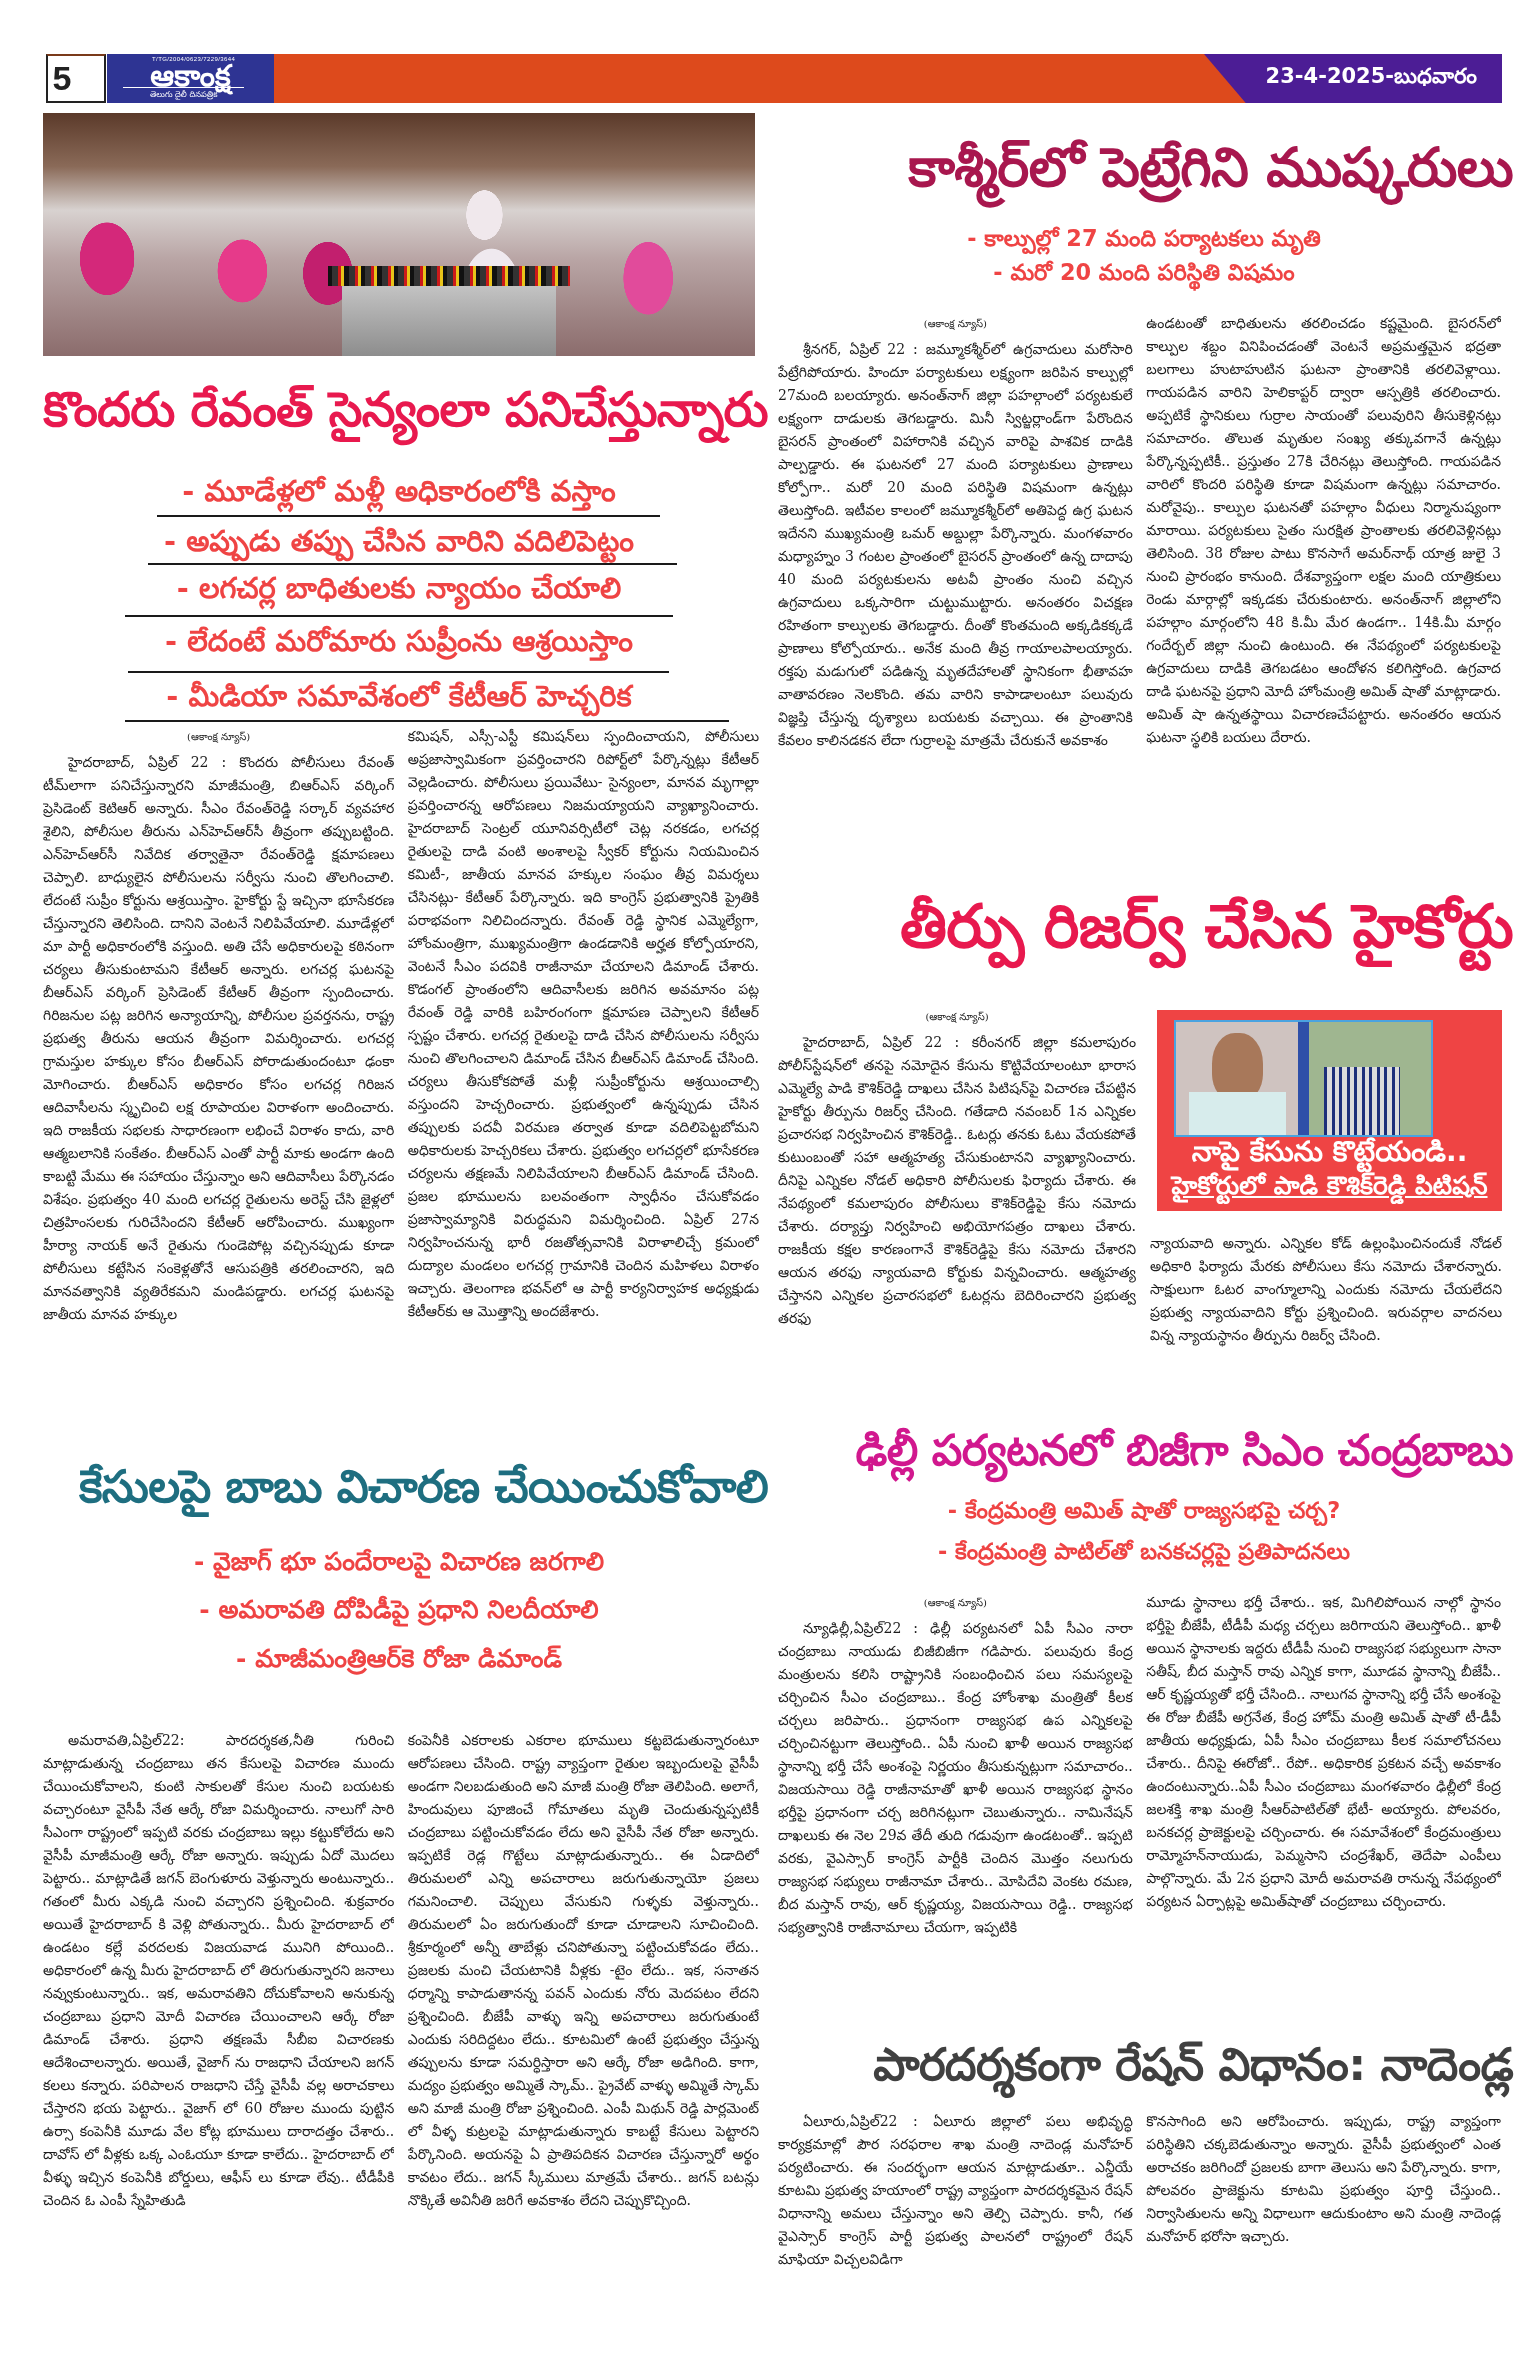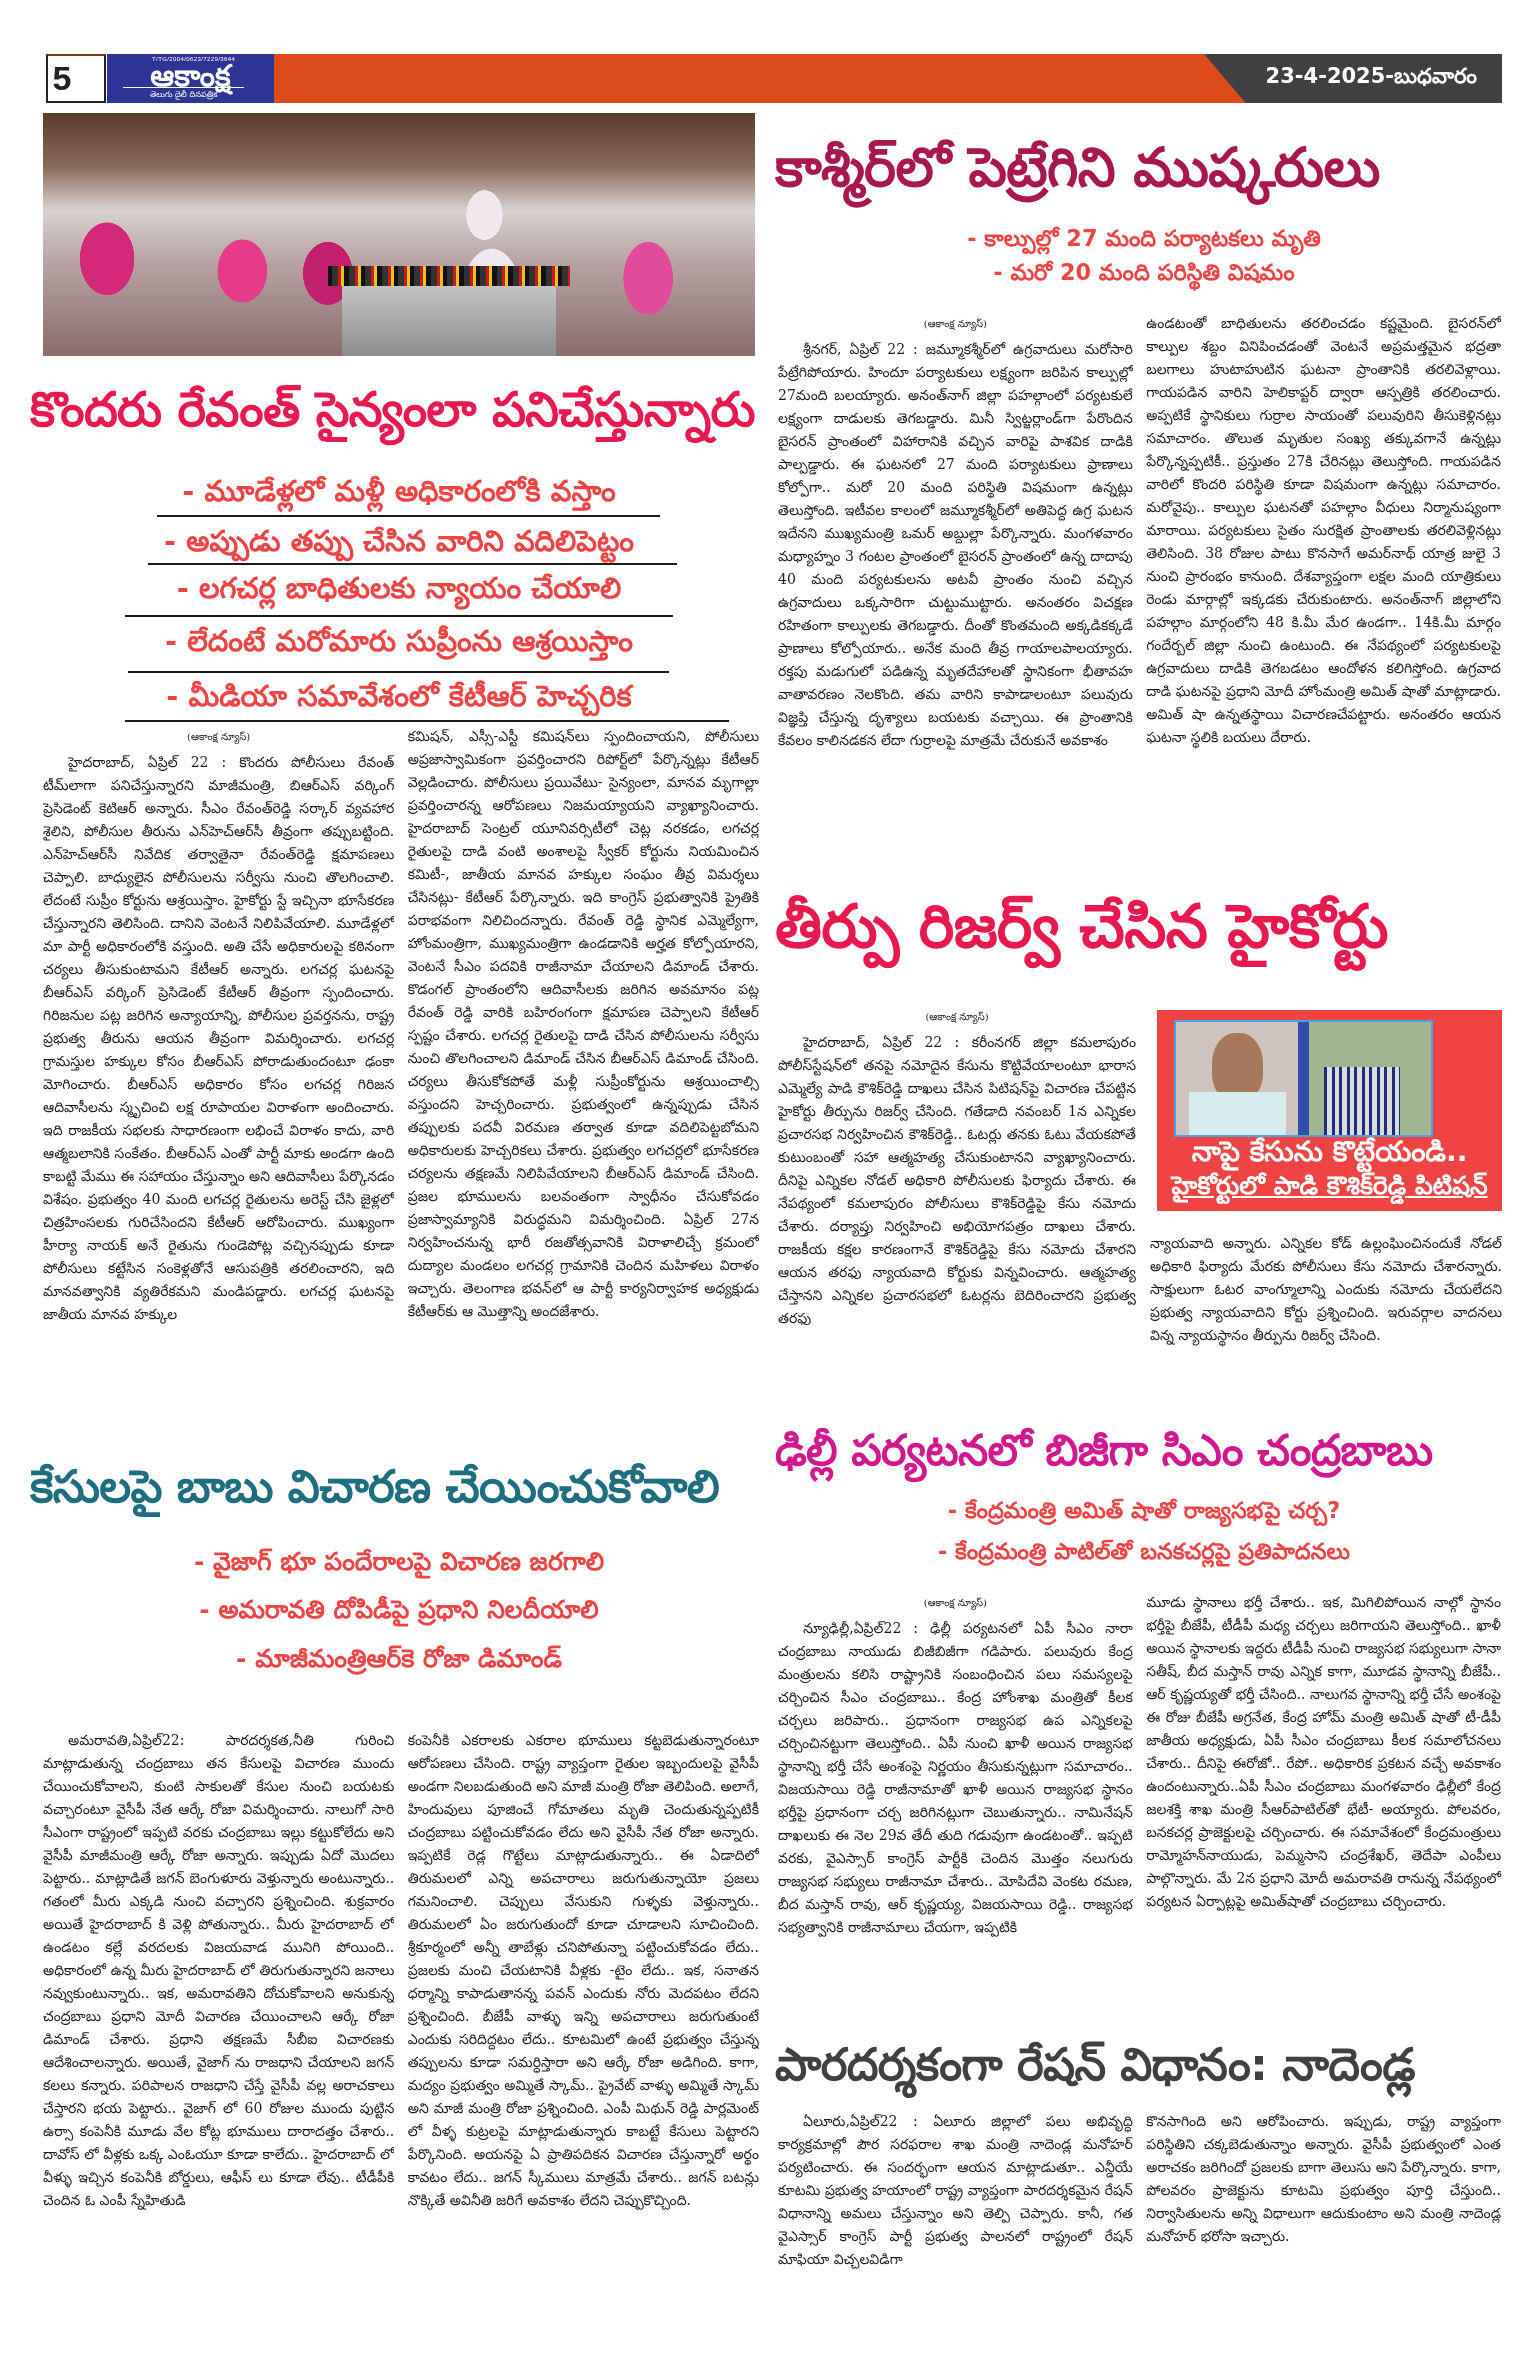--- a/index.html
+++ b/index.html
@@ -11,28 +11,28 @@
   .mh-page { position: absolute; left: 0; top: 0; width: 60px; height: 49px; background: #fff;
              border: 2.2px solid #222; border-top-color: #7a3a1a; display: flex; align-items: center;
              padding-left: 4.5px; font-family: "Liberation Sans", sans-serif; font-weight: 700;
              font-size: 34px; color: #222; }
   .mh-logo { position: absolute; left: 61px; top: 0; width: 167px; height: 49px; background: #2e3493;
              color: #fff; text-align: center; }
   .mh-logo .reg { position: absolute; top: 1.5px; left: 45px; font-size: 6px; font-family: "Liberation Sans", sans-serif; letter-spacing: 0.4px; }
   .mh-logo .name { position: absolute; top: 4.5px; left: 0; right: 0; font-size: 30px; font-weight: 700; line-height: 34px; }
   .mh-logo .tag { position: absolute; bottom: 2.2px; left: 0; right: 30px; font-size: 8.2px; border-top: 1.1px solid #fff; margin-left: 16.4px; padding-top: 0.7px; }
   .mh-band { position: absolute; left: 228px; top: 0; right: 0; height: 49px; background: #dd4a1c; }
-  .mh-date { position: absolute; right: 0; top: 0; width: 298px; height: 49px; background: #404040;
+  .mh-date { position: absolute; right: 0; top: 0; width: 298px; height: 49px; background: #4c1d95;
              clip-path: polygon(0 0, 100% 0, 100% 100%, 14% 100%); display: flex; align-items: center;
              justify-content: flex-end; padding-right: 25px; color: #fff; font-family: "DejaVu Sans", sans-serif;
              font-weight: 700; font-size: 21px; }
 
   
   .abs { position: absolute; }
-  .hl { font-family: "DejaVu Sans", sans-serif; font-weight: 700; text-align: left; white-space: nowrap; letter-spacing: -0.7px; }
+  .hl { font-family: "DejaVu Sans", sans-serif; font-weight: 700; text-align: right; white-space: nowrap; letter-spacing: -0.7px; }
   .sub { font-family: "DejaVu Sans", sans-serif; font-weight: 700; text-align: center; white-space: nowrap; color: #ef4444; }
   .byline { text-align: center; font-size: 10px; margin-bottom: 3px; }
   .cols { position: absolute; display: grid; column-gap: 13.4px; }
   .col { font-family: "DejaVu Serif", serif; font-size: 14px; line-height: 23px; text-align: justify; color: #1c1c1c; overflow: hidden; }
   .col p { text-indent: 25px; }
   .col p.noind { text-indent: 0; }
   .rule { position: absolute; height: 2.2px; background: #1a1a1a; }
 
   
   .photo { position: absolute; overflow: hidden; }

